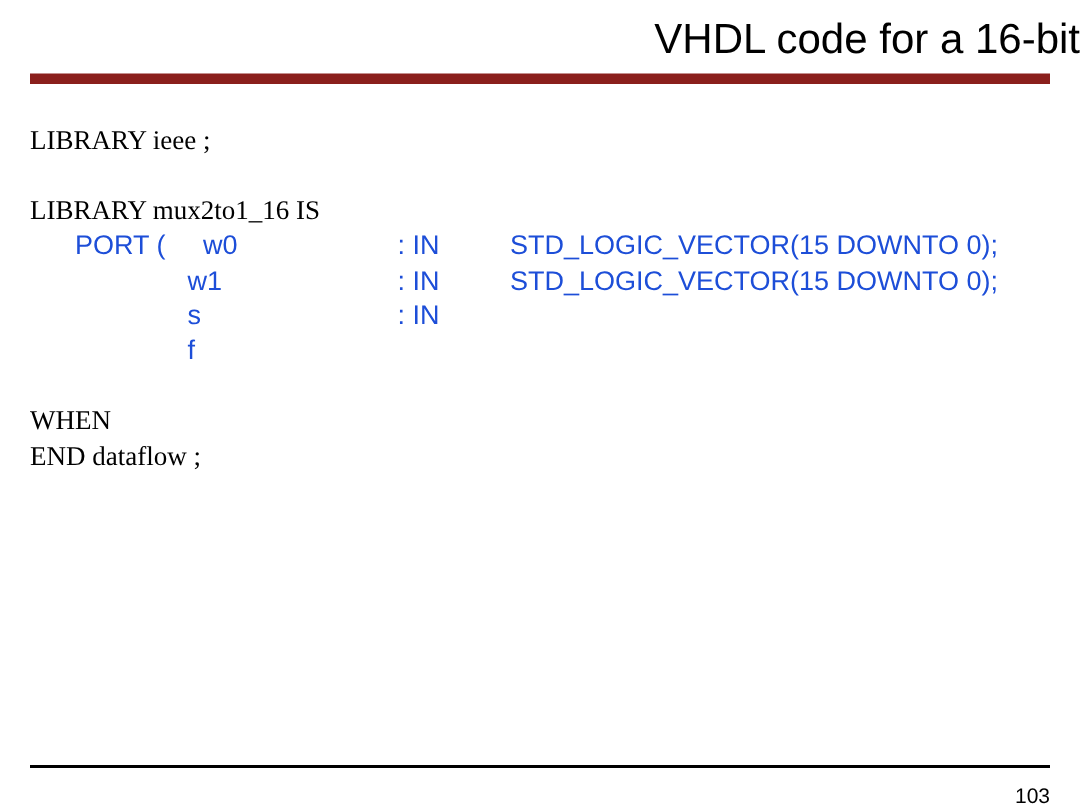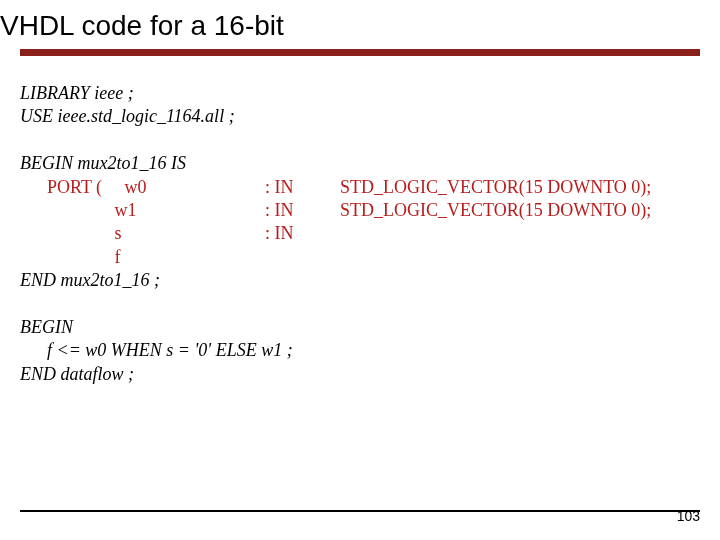--- a/index.html
+++ b/index.html
@@ -8,21 +8,21 @@
       box-sizing: border-box;
     }
     body {
       width: 720px;
       height: 540px;
       background: white;
       font-family: "Times New Roman", Times, serif;
       position: relative;
     }
     .title-block {
-      text-align: left;
+      text-align: right;
       padding: 8px 0 0 0;
     }
     .title-line {
       font-family: Arial, Helvetica, sans-serif;
       font-size: 28px;
       font-weight: normal;
       color: #000;
       line-height: 1.25;
     }
     .hr-block {
@@ -36,86 +36,82 @@
     }
     .content {
       padding: 26px 20px 0 20px;
     }
     .code-line {
       font-family: "Times New Roman", Times, serif;
       font-size: 18px;
       color: #000;
       line-height: 1.3;
       white-space: pre;
-      font-style: italic;
     }
     .bottom-rule {
       position: absolute;
       bottom: 28px;
       left: 20px;
       right: 20px;
       border: none;
       border-top: 2px solid #000;
     }
     .page-num {
       position: absolute;
-      bottom: 16px;
+      bottom: 2px;
       right: 20px;
       font-family: Arial, Helvetica, sans-serif;
       font-size: 14px;
       color: #000;
     }
     .port-row {
       display: flex;
-      font-family: Liberation Serif, serif;
+      font-family: Liberation Sans, sans-serif;
       font-size: 18px;
-      color: #b91c1c;
+      color: #1d4ed8;
       line-height: 1.3;
     }
     .col-a { width: 245px; white-space: pre; }
     .col-b { width: 75px; white-space: pre; }
     .col-c { white-space: pre; }
   </style>
 </head>
 <body>
 
 <div class="title-block">
   <div class="title-line">VHDL code for a 16-bit</div>
 </div>
 
 <div class="hr-block">
   <hr class="hr-thick">
 </div>
 
 <div class="content">
   <div class="code-line">LIBRARY ieee ;</div>
-  <div class="code-line">USE ieee.std_logic_1164.all ;</div>
   <div class="code-line">&nbsp;</div>
-  <div class="code-line">BEGIN mux2to1_16 IS</div>
+  <div class="code-line">LIBRARY mux2to1_16 IS</div>
 
   <div class="port-row">
     <span class="col-a">      PORT (     w0</span>
     <span class="col-b">: IN</span>
     <span class="col-c">STD_LOGIC_VECTOR(15 DOWNTO 0);</span>
   </div>
   <div class="port-row">
     <span class="col-a">                     w1</span>
     <span class="col-b">: IN</span>
     <span class="col-c">STD_LOGIC_VECTOR(15 DOWNTO 0);</span>
   </div>
   <div class="port-row">
     <span class="col-a">                     s</span>
     <span class="col-b">: IN</span>
   </div>
   <div class="port-row">
     <span class="col-a">                     f</span>
   </div>
 
-  <div class="code-line">END mux2to1_16 ;</div>
   <div class="code-line">&nbsp;</div>
-  <div class="code-line">BEGIN</div>
-  <div class="code-line">      f &lt;= w0 WHEN s = '0' ELSE w1 ;</div>
+  <div class="code-line">WHEN</div>
   <div class="code-line">END dataflow ;</div>
 </div>
 
 <hr class="bottom-rule">
 
 <div class="page-num">103</div>
 
 </body></html>

